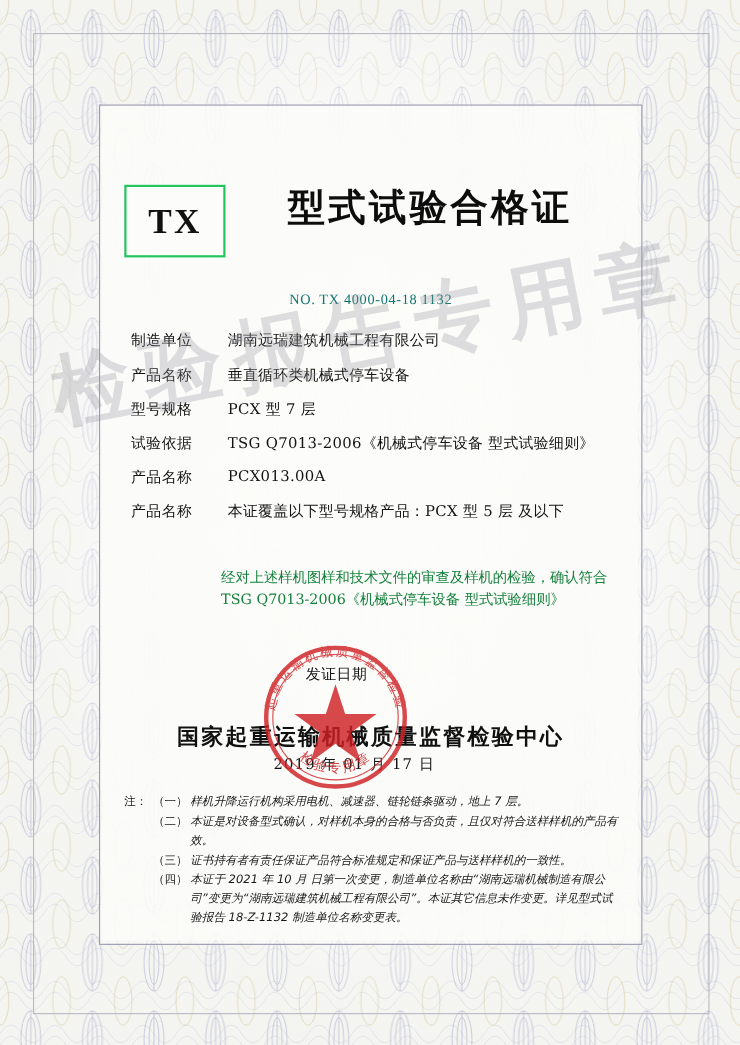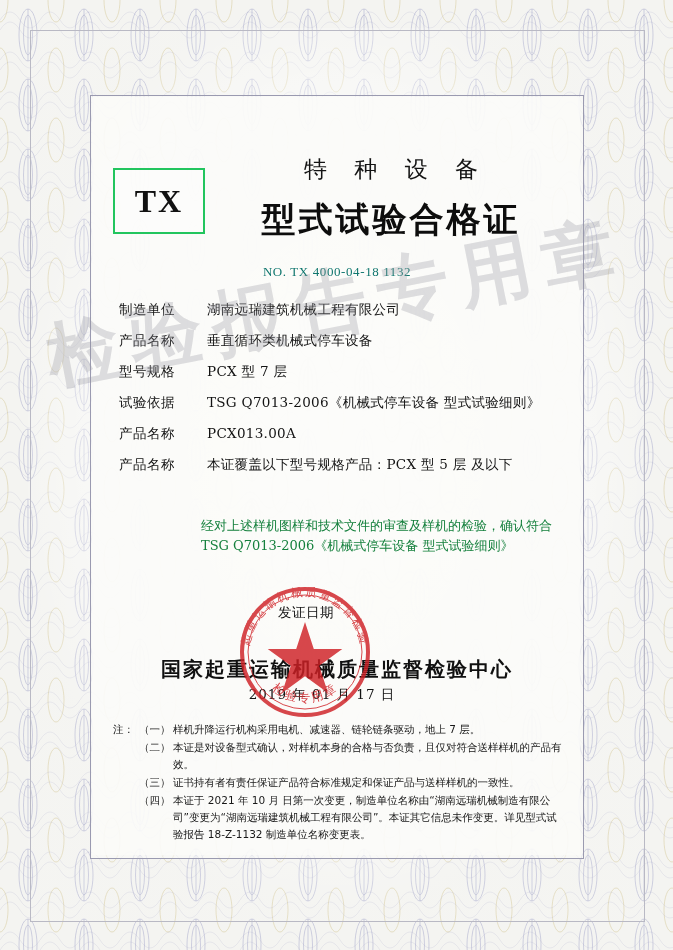--- a/index.html
+++ b/index.html
@@ -204,20 +204,21 @@
   }
   .note-item {
     display: flex;
     margin-bottom: 1px;
   }
   .note-idx {
     flex: 0 0 34px;
   }
   .note-text {
     flex: 1;
+    font-style: italic;
   }
 
   
   .watermark {
     position: absolute;
     left: 0;
     top: 255px;
     width: 673px;
     text-align: center;
     font-family: "DejaVu Serif", serif;
@@ -274,21 +275,20 @@
     </svg>
   </div>
 
   <div class="frame-outer"></div>
 
   <div class="frame-inner">
 
     <div class="tx-badge">TX</div>
 
     <div class="title-block">
-      <div class="title-main">特 种 设 备</div>
       <div class="title-sub">型式试验合格证</div>
     </div>
 
     <div class="cert-no">NO. TX 4000-04-18 1132</div>
 
     <div class="fields">
       <div class="field-row">
         <div class="field-label">制造单位</div>
         <div class="field-value">湖南远瑞建筑机械工程有限公司</div>
       </div>

